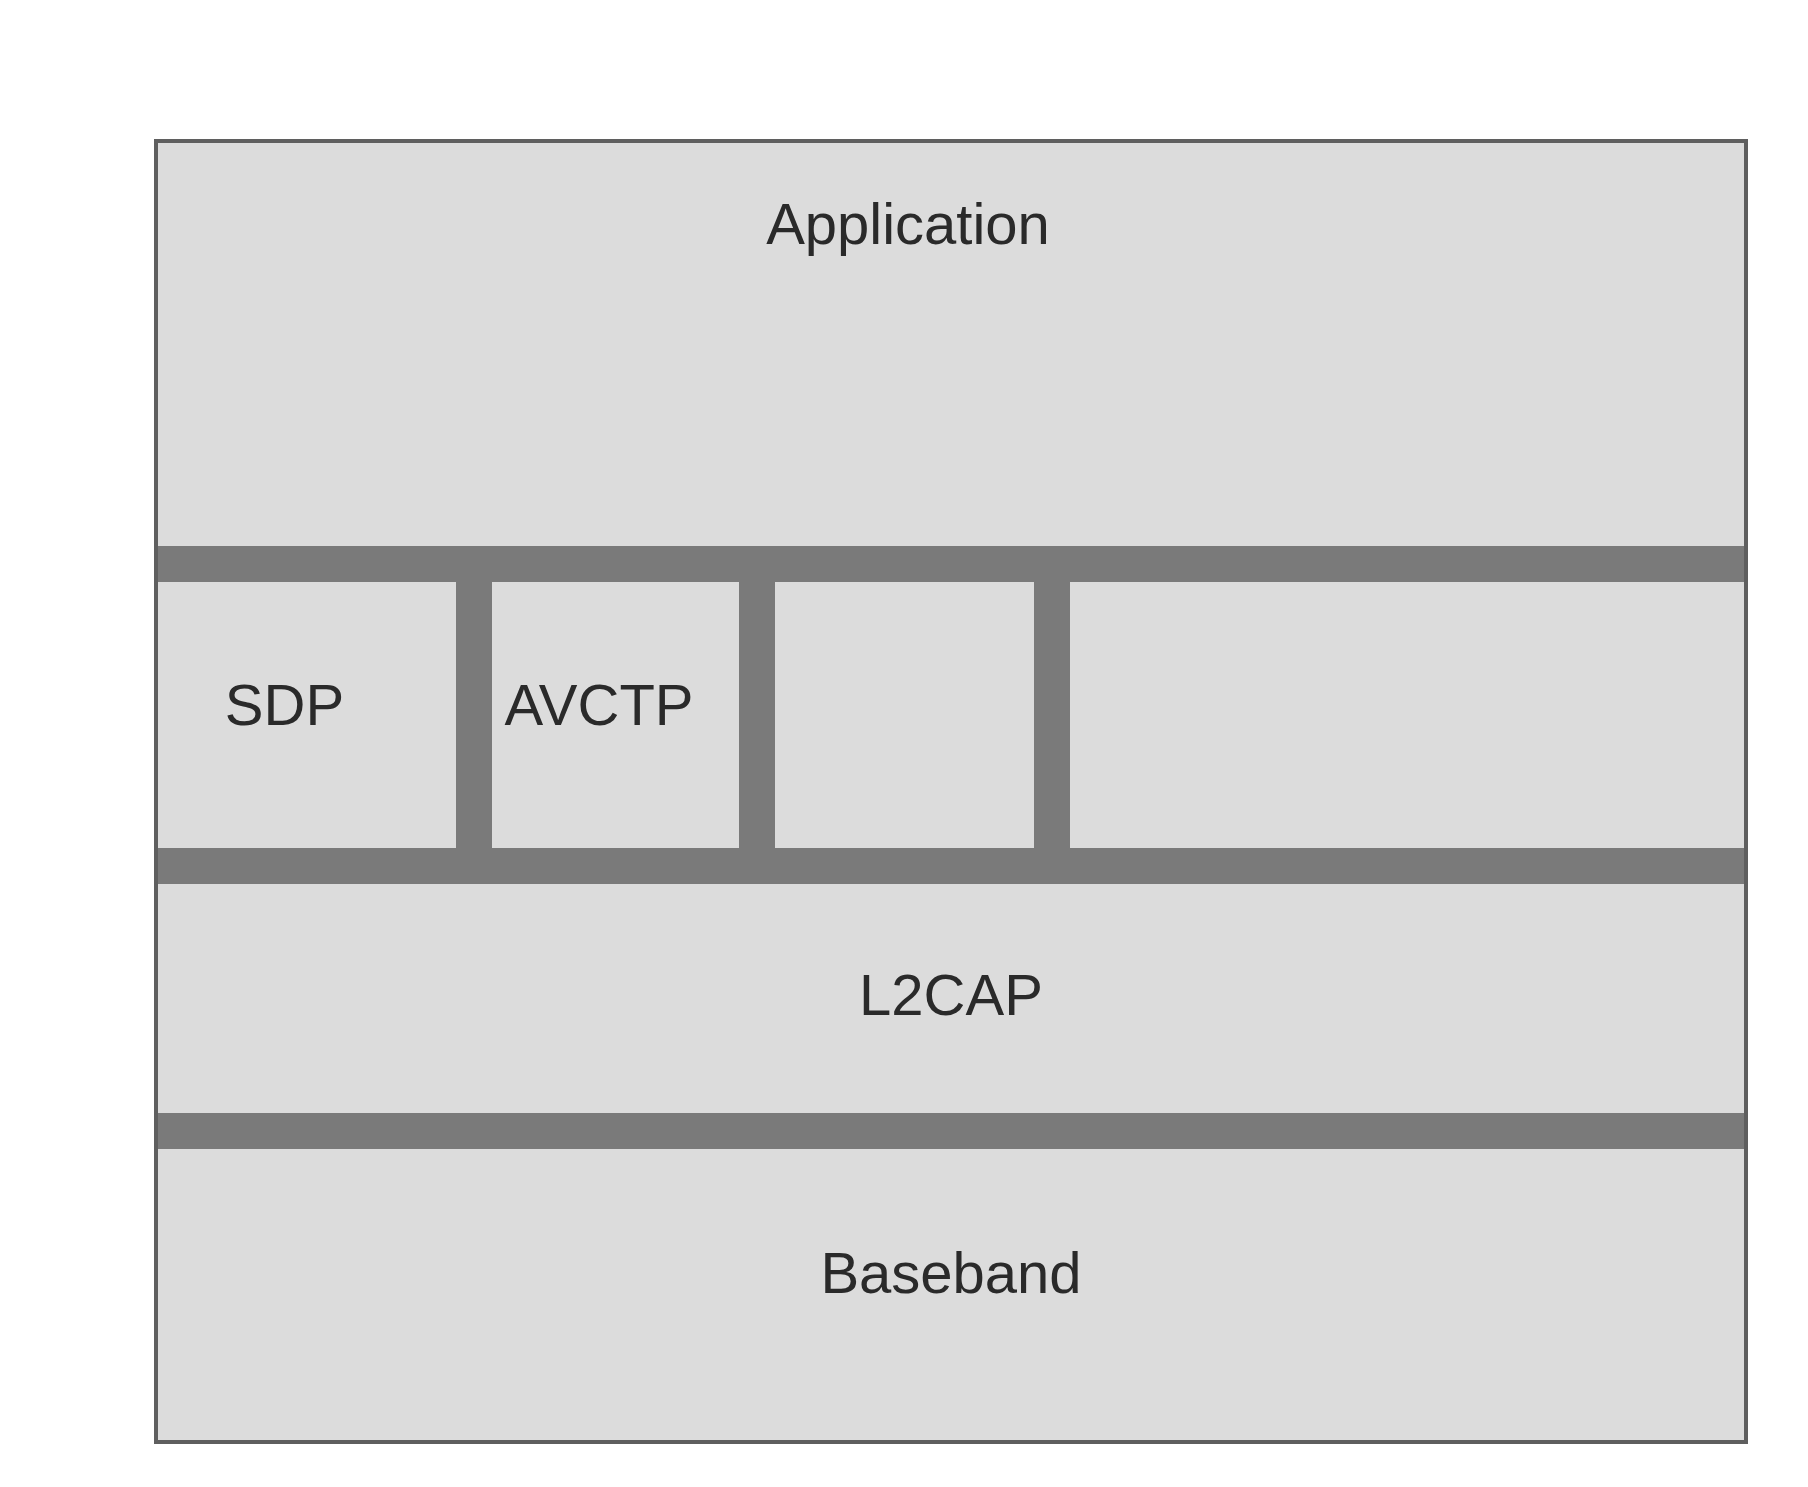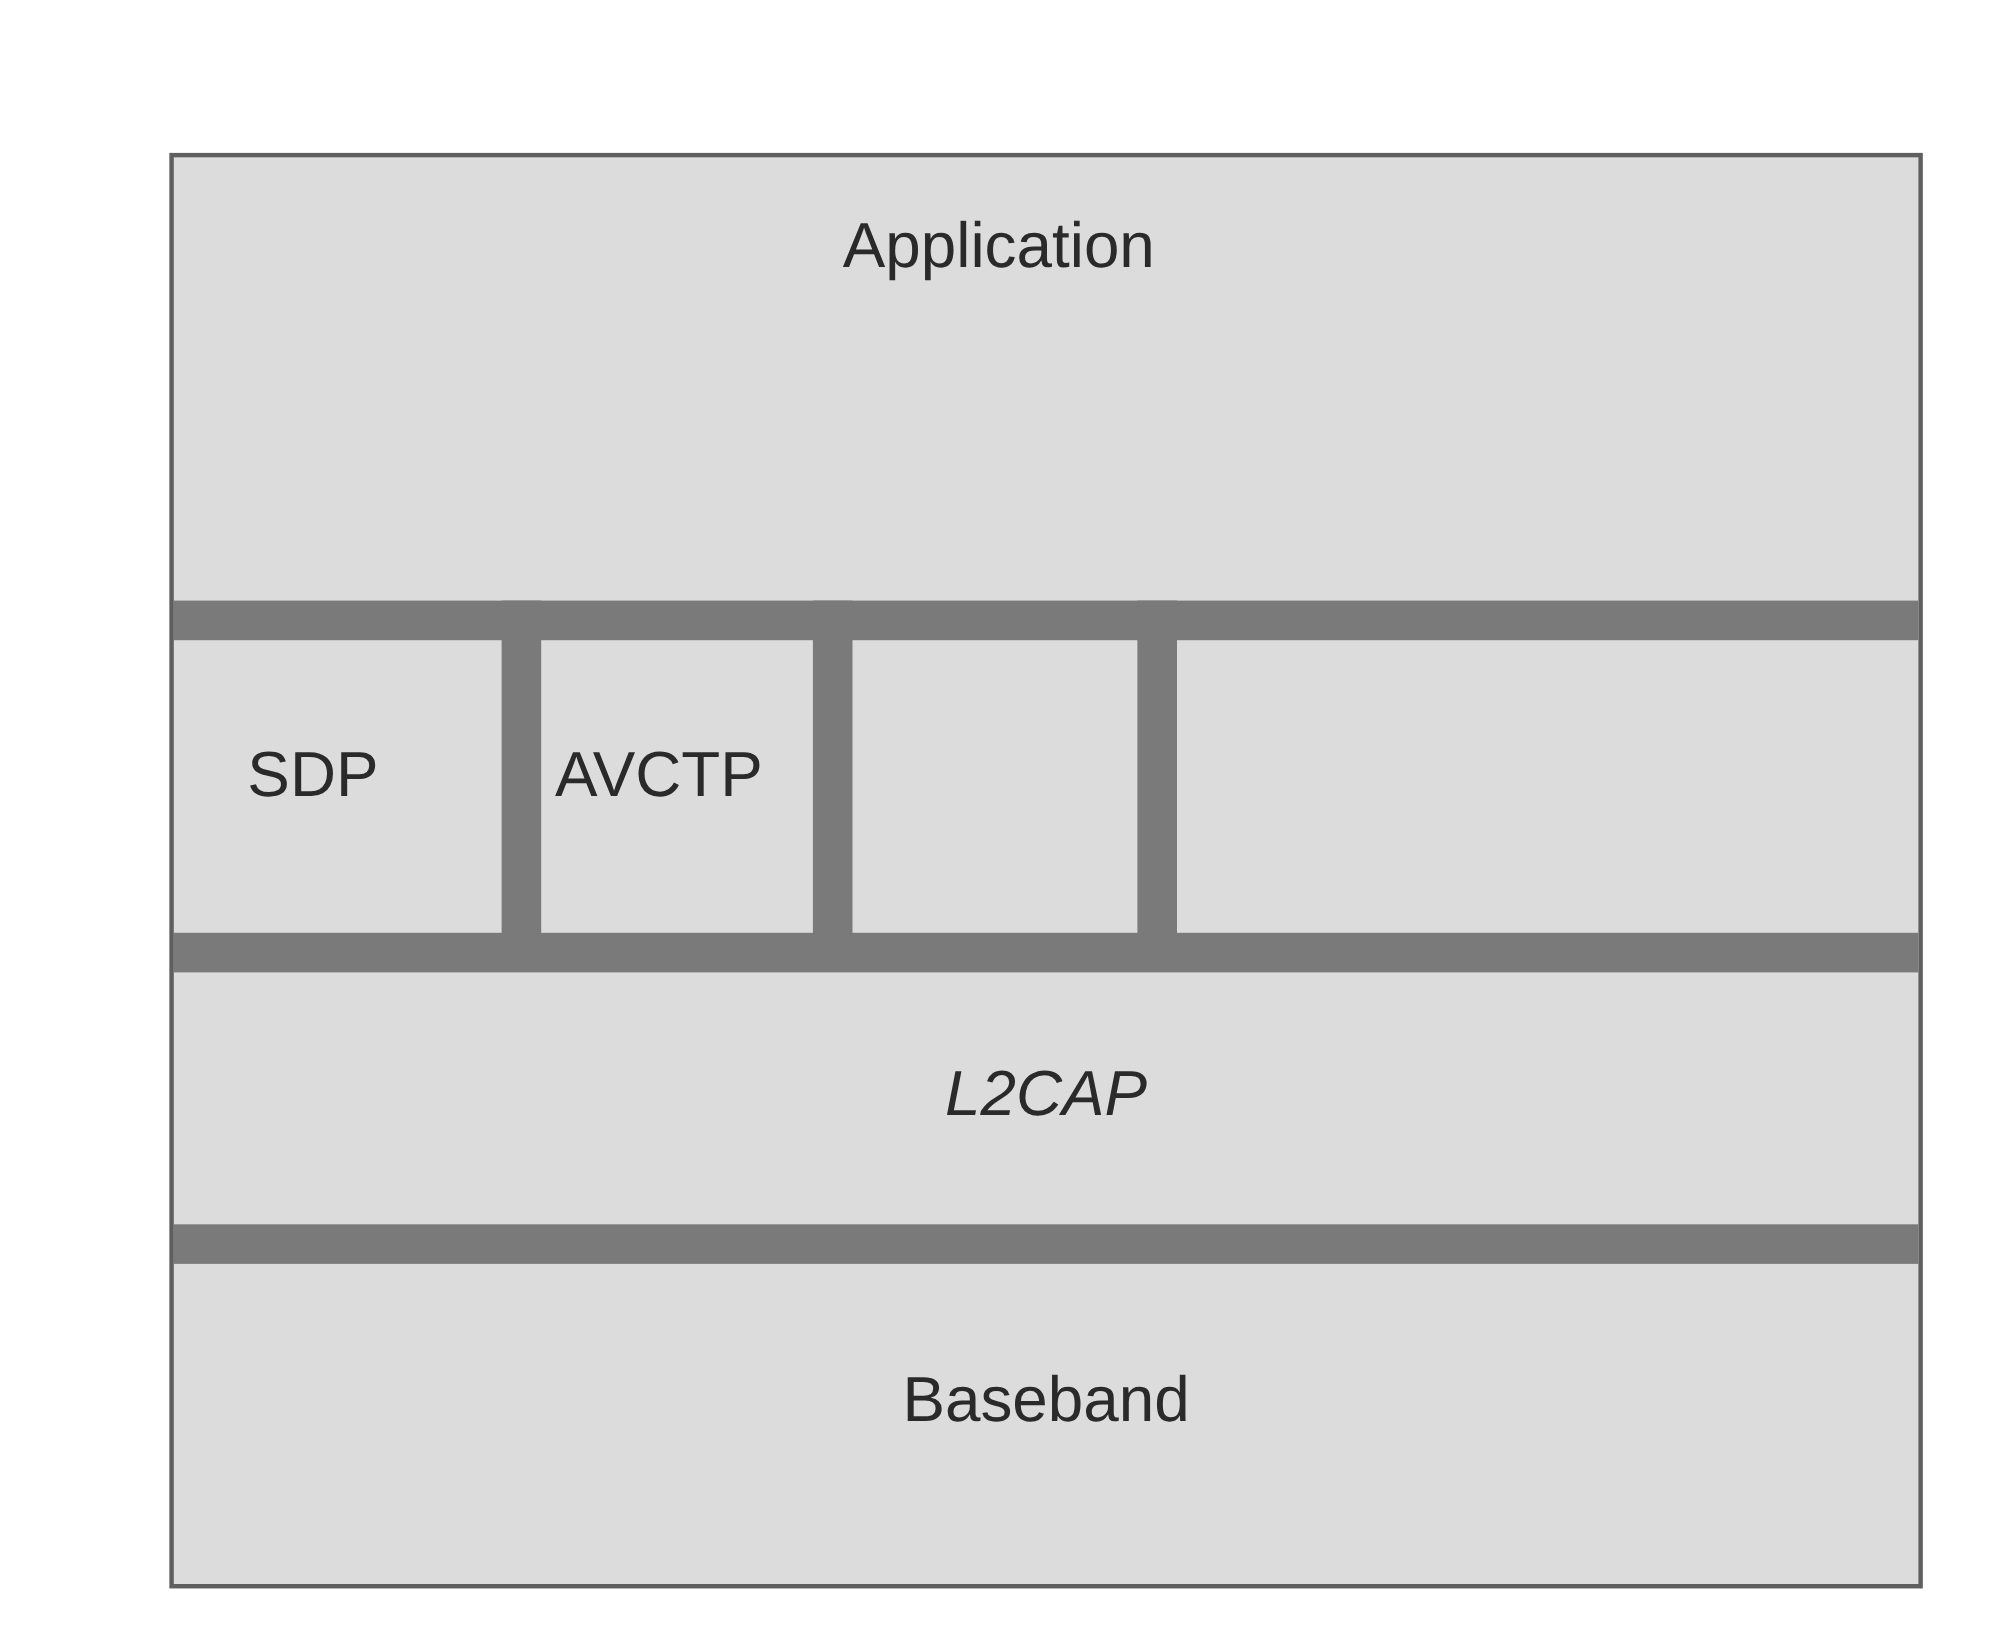--- a/index.html
+++ b/index.html
@@ -63,21 +63,21 @@
   .cell {
     display: flex; align-items: center; justify-content: center;
   }
   .cell.sdp   { left: 0px;   top: 406px; width: 253px; height: 299px; padding-top: 32px; }
   .cell.avdtp { left: 301px; top: 406px; width: 280px; height: 299px; padding-top: 32px; }
   .cell.avctp { left: 584px; top: 406px; width: 292px; height: 299px; padding-top: 32px; }
   .band {
     left: 0; width: 1586px;
     display: flex; align-items: center; justify-content: center;
   }
-  .band.l2cap    { top: 708px; height: 262px; padding-top: 44px; font-style: italic; }
+  .band.l2cap    { top: 708px; height: 262px; padding-top: 44px; }
   .band.baseband { top: 960px; height: 324px; padding-top: 34px; }
 </style>
 </head>
 <body>
 
 <div class="canvas">
   <div class="stack">
 
     <div class="hline a"></div>
     <div class="hline b"></div>

